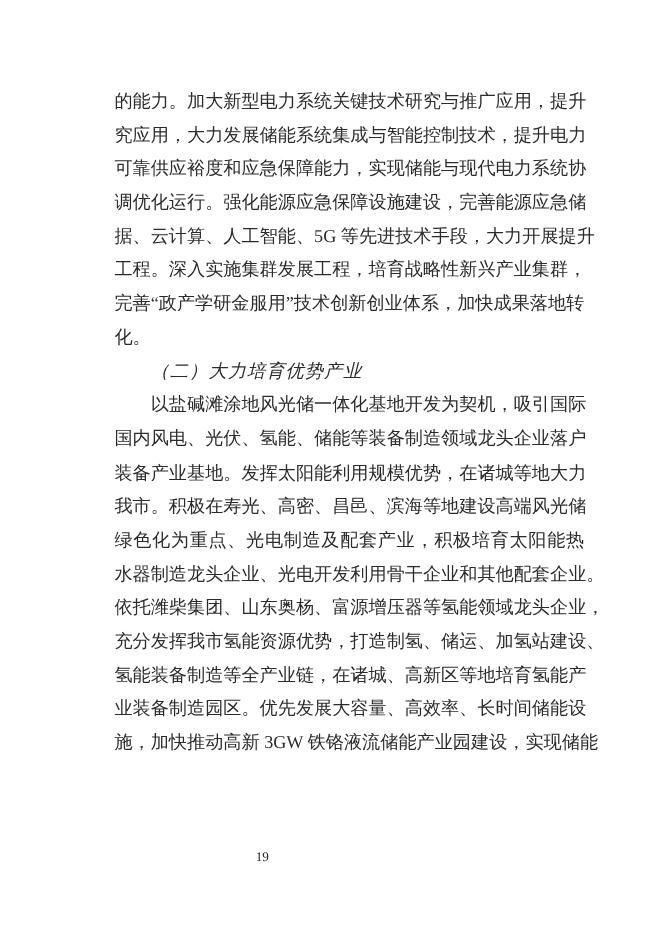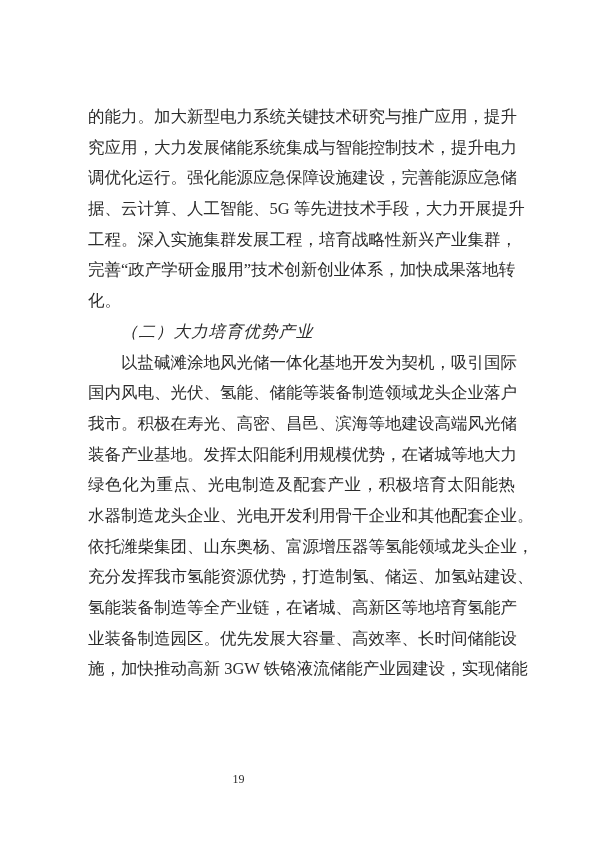--- a/index.html
+++ b/index.html
@@ -11,24 +11,23 @@
     position: relative;
     width: 600px;
     height: 848px;
     background: #ffffff;
     font-family: "Liberation Serif", "DejaVu Serif", serif;
     color: #2b2b2b;
     overflow: hidden;
   }
   .content {
     position: absolute;
-    left: 88px;
+    left: 104px;
     top: 77px;
     width: 427px;
-    margin-top: 25px;
   }
   .line {
     font-size: 16.5px;
     height: 30.7px;
     line-height: 30.7px;
     white-space: nowrap;
     text-align: justify;
     text-align-last: justify;
     letter-spacing: 0;
   }
@@ -56,32 +55,33 @@
   }
 </style>
 </head>
 <body>
 
 <div class="page">
   <div class="content">
 
     <div class="line">的能力。加大新型电力系统关键技术研究与推广应用，提升</div>
     <div class="line">究应用，大力发展储能系统集成与智能控制技术，提升电力</div>
+    <div class="line">可靠供应裕度和应急保障能力，实现储能与现代电力系统协</div>
     <div class="line">调优化运行。强化能源应急保障设施建设，完善能源应急储</div>
     <div class="line">据、云计算、人工智能、5G 等先进技术手段，大力开展提升</div>
     <div class="line">工程。深入实施集群发展工程，培育战略性新兴产业集群，</div>
     <div class="line">完善“政产学研金服用”技术创新创业体系，加快成果落地转</div>
     <div class="line short">化。</div>
 
     <div class="line short indent heading">（二）大力培育优势产业</div>
 
     <div class="line indent">以盐碱滩涂地风光储一体化基地开发为契机，吸引国际</div>
     <div class="line">国内风电、光伏、氢能、储能等装备制造领域龙头企业落户</div>
+    <div class="line">装备产业基地。发挥太阳能利用规模优势，在诸城等地大力</div>
     <div class="line">我市。积极在寿光、高密、昌邑、滨海等地建设高端风光储</div>
-    <div class="line">装备产业基地。发挥太阳能利用规模优势，在诸城等地大力</div>
     <div class="line">绿色化为重点、光电制造及配套产业，积极培育太阳能热</div>
     <div class="line">水器制造龙头企业、光电开发利用骨干企业和其他配套企业。</div>
     <div class="line">依托潍柴集团、山东奥杨、富源增压器等氢能领域龙头企业，</div>
     <div class="line">充分发挥我市氢能资源优势，打造制氢、储运、加氢站建设、</div>
     <div class="line">氢能装备制造等全产业链，在诸城、高新区等地培育氢能产</div>
     <div class="line">业装备制造园区。优先发展大容量、高效率、长时间储能设</div>
     <div class="line">施，加快推动高新 3GW 铁铬液流储能产业园建设，实现储能</div>
 
   </div>
 

